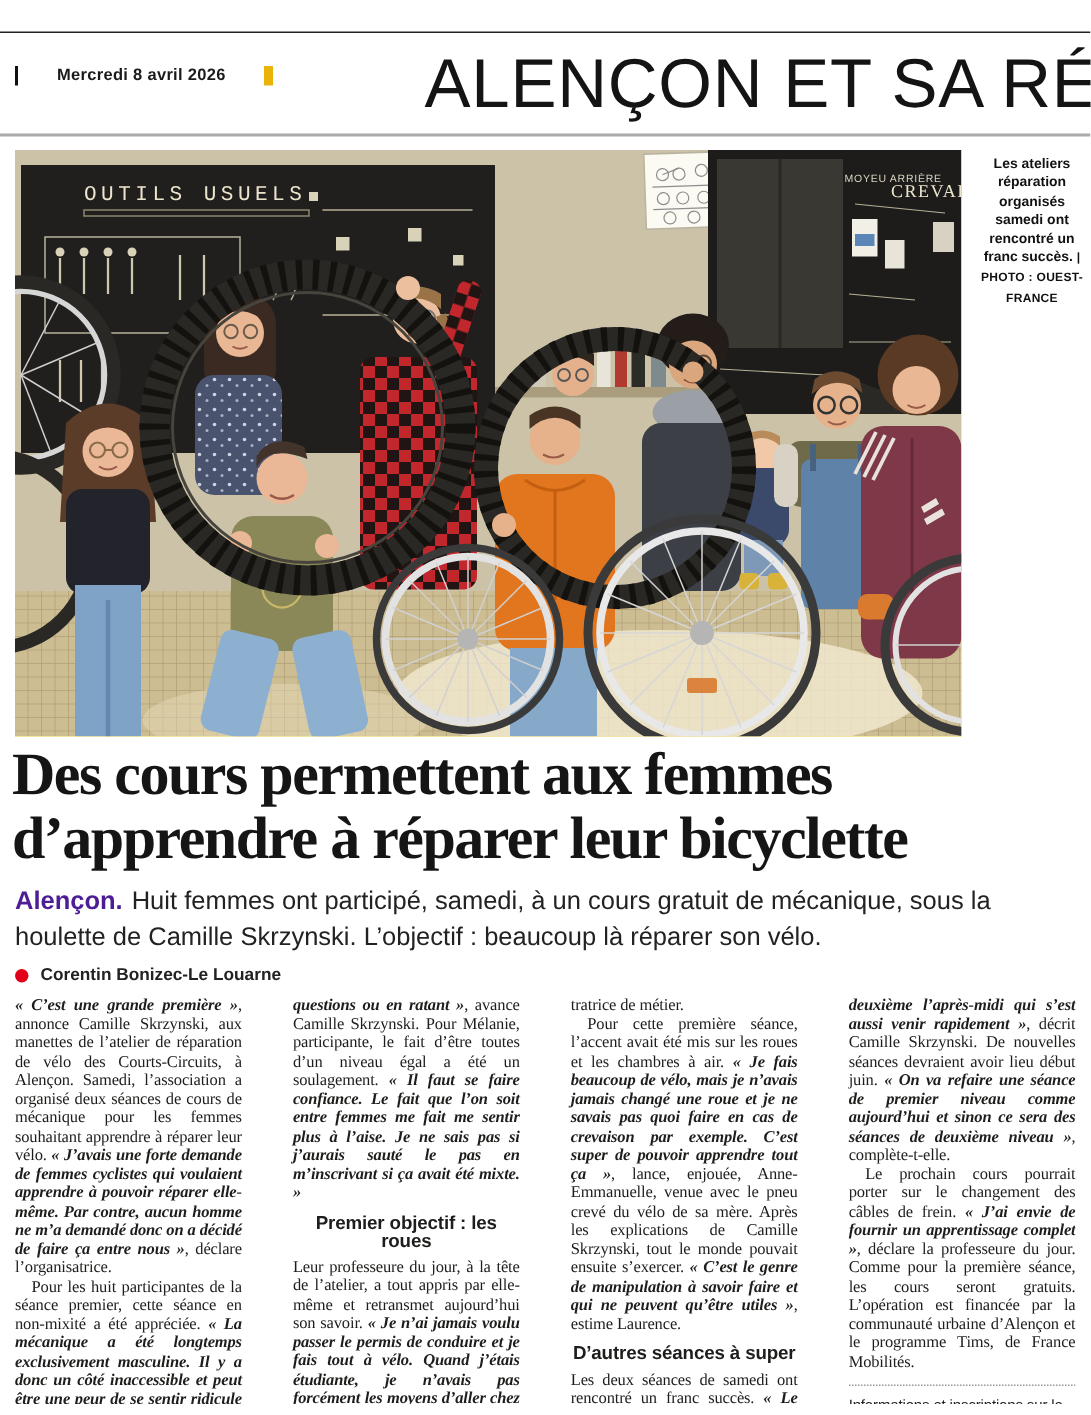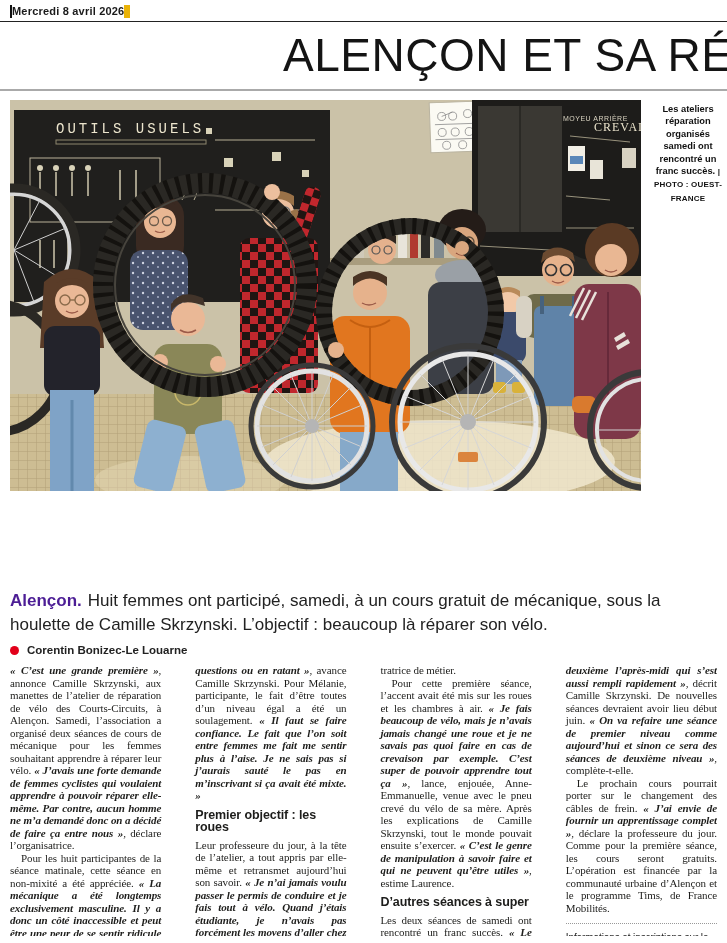--- a/index.html
+++ b/index.html
@@ -1,21 +1,21 @@
 <!DOCTYPE html>
 <html lang="fr"><head>
 <meta charset="utf-8">
 <style>
   * { margin:0; padding:0; box-sizing:border-box; }
   body { background:#ffffff; font-family:"Liberation Sans", sans-serif; }
   .page { position:relative; width:727px; height:943px; background:#ffffff; overflow:hidden; color:#1a1a1a; }
 
   
   .date-bar { position:absolute; left:10px; top:5px; font-size:11px; font-weight:bold; letter-spacing:.2px; }
-  .date-bar .bars { border-left:2px solid #111; border-right:6px solid #eab308; padding:0 0; display:inline-block; line-height:13px; }
+  .date-bar .bars { border-left:2px solid #111; border-right:6px solid #eab308; padding:0 26px; display:inline-block; line-height:13px;margin-top:39px; }
   .rule-top { position:absolute; left:0; top:21px; width:727px; height:1px; background:#222; }
 
   
   .masthead { position:absolute; left:283px; top:28px; font-size:46px; font-weight:400; letter-spacing:.5px; white-space:nowrap; color:#141414; }
   .rule-masthead { position:absolute; left:0; top:89px; width:727px; height:2px; background:#aaaaaa; }
 
   
   .photo-wrap { position:absolute; left:10px; top:100px; width:631px; height:391px; overflow:hidden; background:#fde047; }
   .photo-wrap svg { display:block; }
 
@@ -33,21 +33,21 @@
   
   .byline { position:absolute; left:10px; top:644px; font-size:11.5px; font-weight:bold; color:#222; display:flex; align-items:center; }
   .byline .dot { width:9px; height:9px; border-radius:50%; background:#e2001a; margin-right:8px; display:inline-block; }
 
   
   .columns { position:absolute; left:10px; top:664px; width:707px; height:272px; display:grid; grid-template-columns:repeat(4,1fr); column-gap:17px; overflow:hidden;gap:34px; }
   .col { font-family:"Liberation Serif", serif; font-size:11px; line-height:12.5px; text-align:justify; color:#1d1d1b; hyphens:auto; -webkit-hyphens:auto; letter-spacing:-0.1px; }
   .col p.body-p { margin:0; }
   .col p.indent { text-indent:11px; }
   .col .q { font-style:italic; font-weight:600; }
-  .col h3.subhead { font-family:"Liberation Sans", sans-serif; font-size:12.5px; font-weight:bold; margin:7px 0 5px 0; text-align:left; letter-spacing:-0.1px; }
+  .col h3.subhead { font-family:"Liberation Sans", sans-serif; font-size:12.5px; font-weight:bold; margin:7px 0 5px 0; text-align:center; letter-spacing:-0.1px; }
   .col p.note { font-family:"Liberation Sans", sans-serif; font-size:10px; line-height:13.5px; text-align:left; color:#222; border-top:1px dotted #999; margin-top:9px; padding-top:7px; hyphens:none; }
 </style>
 </head>
 <body>
 
 <div class="page">
 
   <div class="date-bar">
     <span class="bars">Mercredi 8 avril 2026</span>
   </div>
@@ -351,48 +351,49 @@
       </g>
     </svg>
   </div>
 
   <div class="caption">
     <span>Les ateliers réparation organisés samedi ont rencontré un franc succès.</span>
     <span class="credit">| PHOTO : OUEST-FRANCE</span>
   </div>
 
   <h1 class="headline">
-    <br>
+    <span>Des cours permettent aux femmes</span><br>
+    <span>d’apprendre à réparer leur bicyclette</span>
   </h1>
 
   <p class="lead">
     <span class="kicker">Alençon.</span><span>Huit femmes ont participé, samedi, à un cours gratuit de mécanique, sous la houlette de Camille Skrzynski. L’objectif : beaucoup là réparer son vélo.</span>
   </p>
 
   <div class="byline">
     <span class="dot"></span>
     <span>Corentin Bonizec-Le Louarne</span>
   </div>
 
   <div class="columns">
     <div class="col" lang="fr">
         <p class="body-p"><span class="q">« C’est une grande première »</span><span>, annonce Camille Skrzynski, aux manettes de l’atelier de réparation de vélo des Courts-Circuits, à Alençon. Samedi, l’association a organisé deux séances de cours de mécanique pour les femmes souhaitant apprendre à réparer leur vélo. </span><span class="q">« J’avais une forte demande de femmes cyclistes qui voulaient apprendre à pouvoir réparer elle-même. Par contre, aucun homme ne m’a demandé donc on a décidé de faire ça entre nous »</span><span>, déclare l’organisatrice.</span></p>
-        <p class="body-p indent"><span>Pour les huit participantes de la séance matinale, cette séance en non-mixité a été appréciée. </span><span class="q">« La mécanique a été longtemps exclusivement masculine. Il y a donc un côté inaccessible et peut être une peur de se sentir ridicule en posant des</span></p>
+        <p class="body-p indent"><span>Pour les huit participantes de la séance premier, cette séance en non-mixité a été appréciée. </span><span class="q">« La mécanique a été longtemps exclusivement masculine. Il y a donc un côté inaccessible et peut être une peur de se sentir ridicule en posant des</span></p>
       </div>
     <div class="col" lang="fr">
         <p class="body-p"><span class="q">questions ou en ratant »</span><span>, avance Camille Skrzynski. Pour Mélanie, participante, le fait d’être toutes d’un niveau égal a été un soulagement. </span><span class="q">« Il faut se faire confiance. Le fait que l’on soit entre femmes me fait me sentir plus à l’aise. Je ne sais pas si j’aurais sauté le pas en m’inscrivant si ça avait été mixte. »</span></p>
         <h3 class="subhead">Premier objectif : les roues</h3>
         <p class="body-p"><span>Leur professeure du jour, à la tête de l’atelier, a tout appris par elle-même et retransmet aujourd’hui son savoir. </span><span class="q">« Je n’ai jamais voulu passer le permis de conduire et je fais tout à vélo. Quand j’étais étudiante, je n’avais pas forcément les moyens d’aller chez un réparateur donc je me suis formée avec des livres et internet et je me suis pris de passion pour la réparation et la rénovation des vélos »</span></p>
       </div>
     <div class="col" lang="fr">
         <p class="body-p"><span>tratrice de métier.</span></p>
         <p class="body-p indent"><span>Pour cette première séance, l’accent avait été mis sur les roues et les chambres à air. </span><span class="q">« Je fais beaucoup de vélo, mais je n’avais jamais changé une roue et je ne savais pas quoi faire en cas de crevaison par exemple. C’est super de pouvoir apprendre tout ça »</span><span>, lance, enjouée, Anne-Emmanuelle, venue avec le pneu crevé du vélo de sa mère. Après les explications de Camille Skrzynski, tout le monde pouvait ensuite s’exercer. </span><span class="q">« C’est le genre de manipulation à savoir faire et qui ne peuvent qu’être utiles »</span><span>, estime Laurence.</span></p>
         <h3 class="subhead">D’autres séances à super</h3>
         <p class="body-p"><span>Les deux séances de samedi ont rencontré un franc succès. </span><span class="q">« Le premier créneau a été complet en 24 heures. J’en ai donc ouvert un</span></p>
       </div>
     <div class="col" lang="fr">
-        <p class="body-p"><span class="q">deuxième l’après-midi qui s’est aussi rempli rapidement »</span><span>, décrit Camille Skrzynski. De nouvelles séances devraient avoir lieu début juin. </span><span class="q">« On va refaire une séance de premier niveau comme aujourd’hui et sinon ce sera des séances de deuxième niveau »</span><span>, complète-t-elle.</span></p>
+        <p class="body-p"><span class="q">deuxième l’après-midi qui s’est aussi venir rapidement »</span><span>, décrit Camille Skrzynski. De nouvelles séances devraient avoir lieu début juin. </span><span class="q">« On va refaire une séance de premier niveau comme aujourd’hui et sinon ce sera des séances de deuxième niveau »</span><span>, complète-t-elle.</span></p>
         <p class="body-p indent"><span>Le prochain cours pourrait porter sur le changement des câbles de frein. </span><span class="q">« J’ai envie de fournir un apprentissage complet »</span><span>, déclare la professeure du jour. Comme pour la première séance, les cours seront gratuits. L’opération est financée par la communauté urbaine d’Alençon et le programme Tims, de France Mobilités.</span></p>
         <p class="note">Informations et inscriptions sur le Facebook de l’association ou par mail à velos@les-courts-circuits.fr</p>
       </div>
   </div>
 
 </div>
 
 </body></html>

